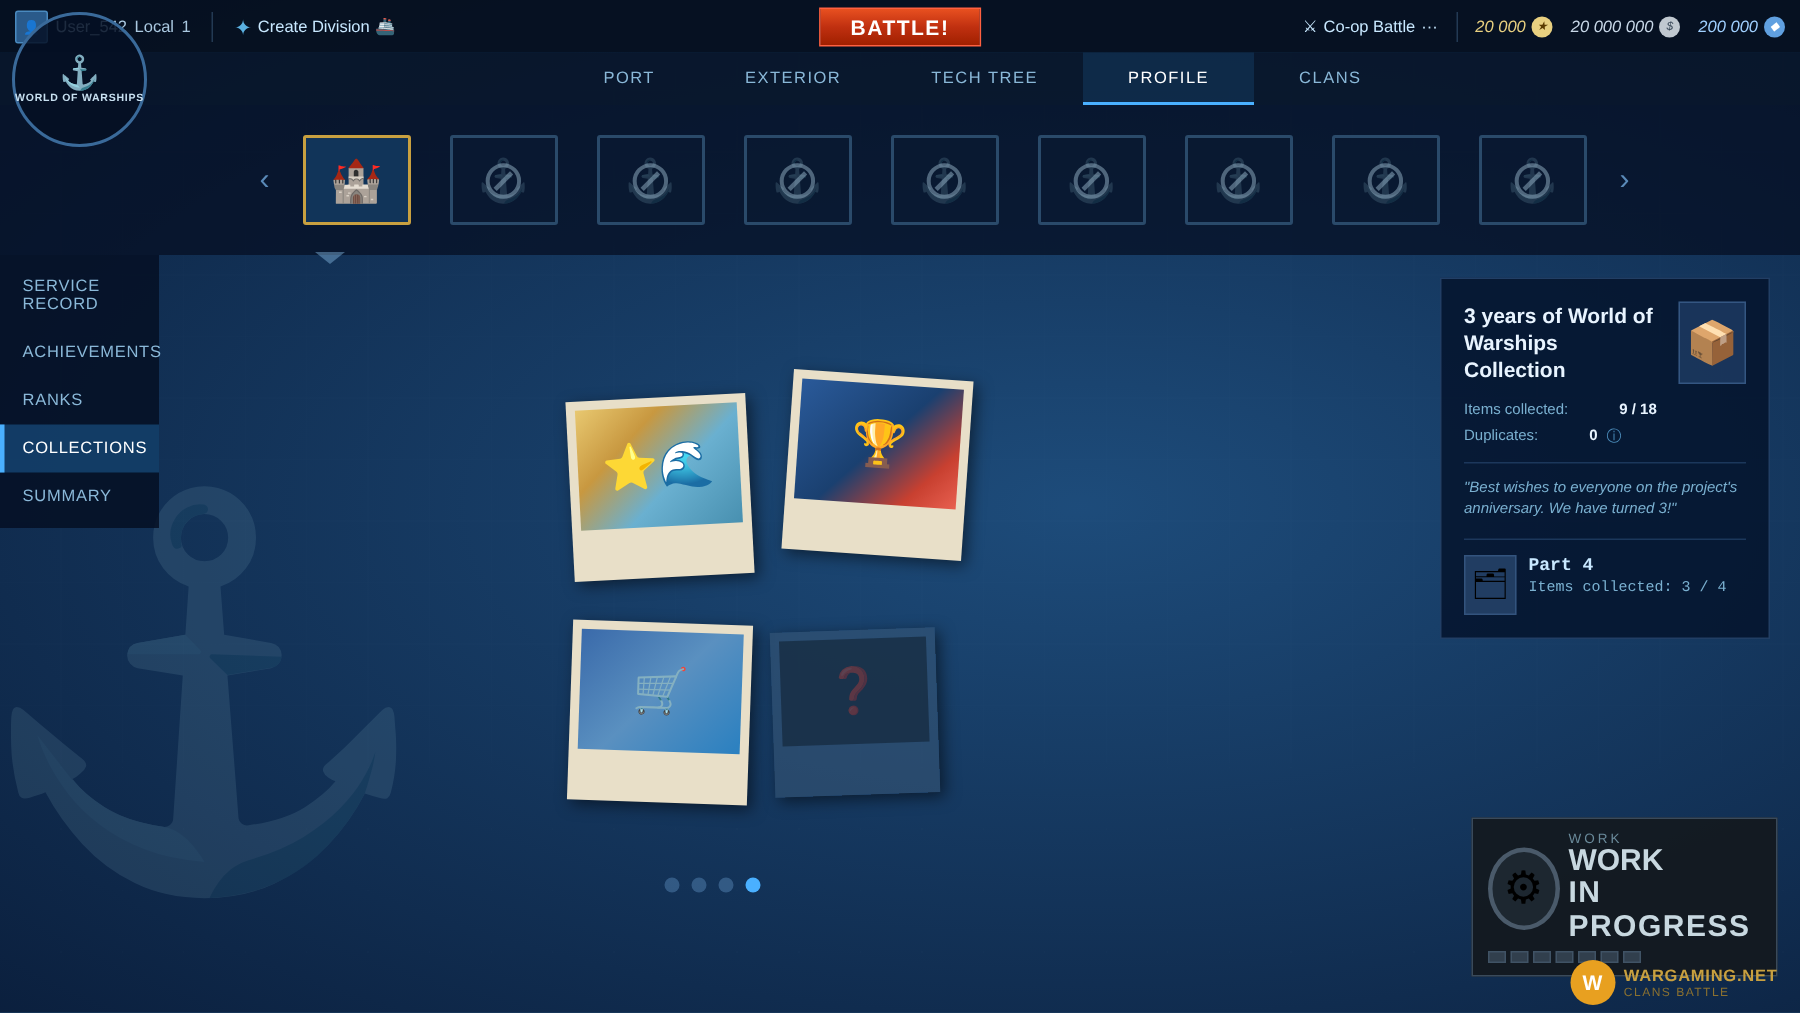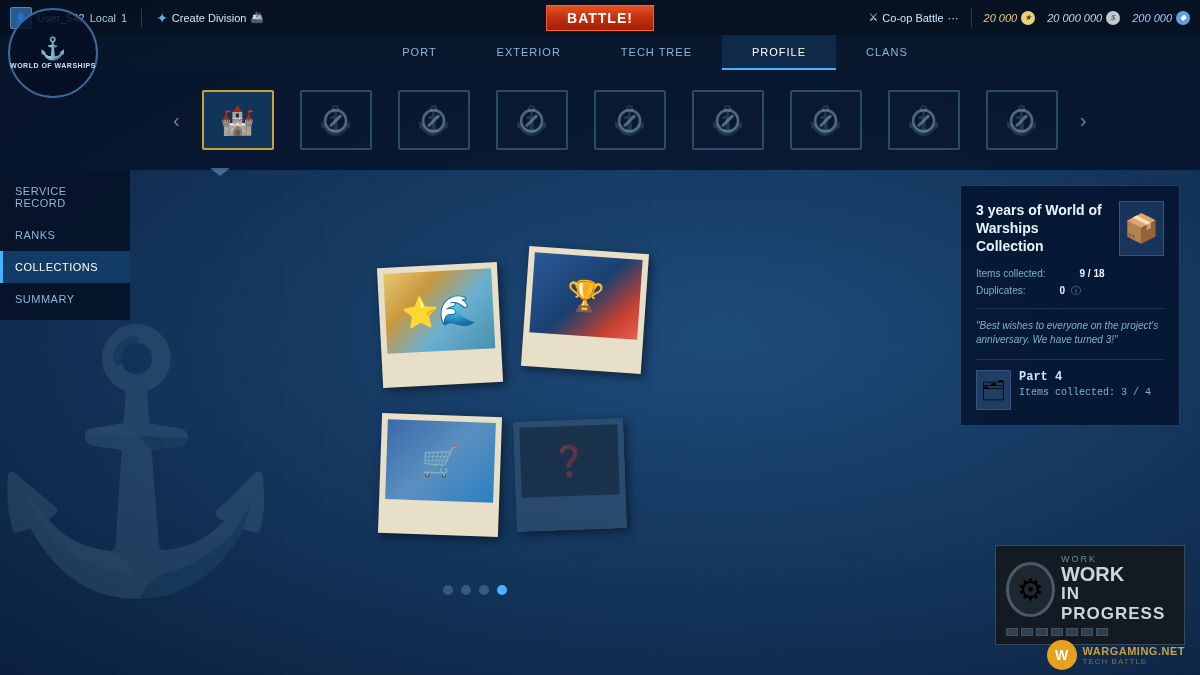--- a/index.html
+++ b/index.html
@@ -248,21 +248,21 @@
     }
     .ship-icon-wrap.active-ship {
       background: rgba(20, 60, 100, 0.8);
     }
 
     
     .sidebar {
       position: absolute;
       top: 170px;
       left: 0;
-      width: 130px;
+      width: 106px;
       background: rgba(5, 15, 35, 0.85);
       z-index: 50;
       padding: 5px 0;
     }
     .sidebar-item {
       padding: 10px 12px;
       color: #8ab8d8;
       font-size: 11px;
       letter-spacing: 0.5px;
       cursor: pointer;
@@ -634,20 +634,21 @@
     </div>
   </div>
 
   <div class="carousel-arrow">›</div>
 </div>
 
 <div style="position: absolute; top: 168px; left: 210px; width: 20px; height: 0; border-left: 10px solid transparent; border-right: 10px solid transparent; border-top: 8px solid rgba(120,170,210,0.5); z-index: 60;"></div>
 
 <div class="sidebar">
   <div class="sidebar-item">Service Record</div>
+  <div class="sidebar-item">Achievements</div>
   <div class="sidebar-item">Ranks</div>
   <div class="sidebar-item active">Collections</div>
   <div class="sidebar-item">Summary</div>
 </div>
 
 <div class="main-content">
 
   <div class="collection-grid">
 
     <div class="polaroid polaroid-1">
@@ -727,35 +728,35 @@
 
 </div>
 
 <div class="wip-badge">
   <div style="position: absolute; right: 0; top: 0; background: rgba(20,25,30,0.92); padding: 8px 10px; border: 1px solid #3a4a5a;">
     <div style="display: flex; align-items: center; gap: 6px;">
       <div style="width: 55px; height: 55px; border-radius: 50%; background: rgba(30,40,50,0.95); border: 3px solid #4a5a6a; display: flex; align-items: center; justify-content: center; font-size: 30px;">⚙</div>
       <div>
         <div style="font-size: 9px; color: #6a8a9a; letter-spacing: 2px;">WORK</div>
         <div style="font-size: 20px; font-weight: bold; color: #c8d8e0; line-height: 1;">WORK</div>
-        <div style="font-size: 17px; font-weight: bold; color: #c8d8e0; letter-spacing: 1px;">IN PROGRESS</div>
+        <div style="font-size: 20px; font-weight: bold; color: #c8d8e0; letter-spacing: 1px;">IN PROGRESS</div>
       </div>
     </div>
 
     <div style="display: flex; gap: 3px; margin-top: 4px;">
       <div style="width: 12px; height: 8px; background: rgba(80,100,120,0.5); border: 1px solid rgba(100,130,160,0.3);"></div>
       <div style="width: 12px; height: 8px; background: rgba(80,100,120,0.5); border: 1px solid rgba(100,130,160,0.3);"></div>
       <div style="width: 12px; height: 8px; background: rgba(80,100,120,0.5); border: 1px solid rgba(100,130,160,0.3);"></div>
       <div style="width: 12px; height: 8px; background: rgba(80,100,120,0.5); border: 1px solid rgba(100,130,160,0.3);"></div>
       <div style="width: 12px; height: 8px; background: rgba(80,100,120,0.5); border: 1px solid rgba(100,130,160,0.3);"></div>
       <div style="width: 12px; height: 8px; background: rgba(80,100,120,0.5); border: 1px solid rgba(100,130,160,0.3);"></div>
       <div style="width: 12px; height: 8px; background: rgba(80,100,120,0.5); border: 1px solid rgba(100,130,160,0.3);"></div>
     </div>
   </div>
 </div>
 
 <div class="wg-logo">
   <div class="wg-circle">W</div>
   <div>
     <div class="wg-text">WARGAMING.NET</div>
-    <div class="wg-subtext">TECH BATTLE</div>
+    <div class="wg-subtext">CLANS BATTLE</div>
   </div>
 </div>
 
 </body></html>

